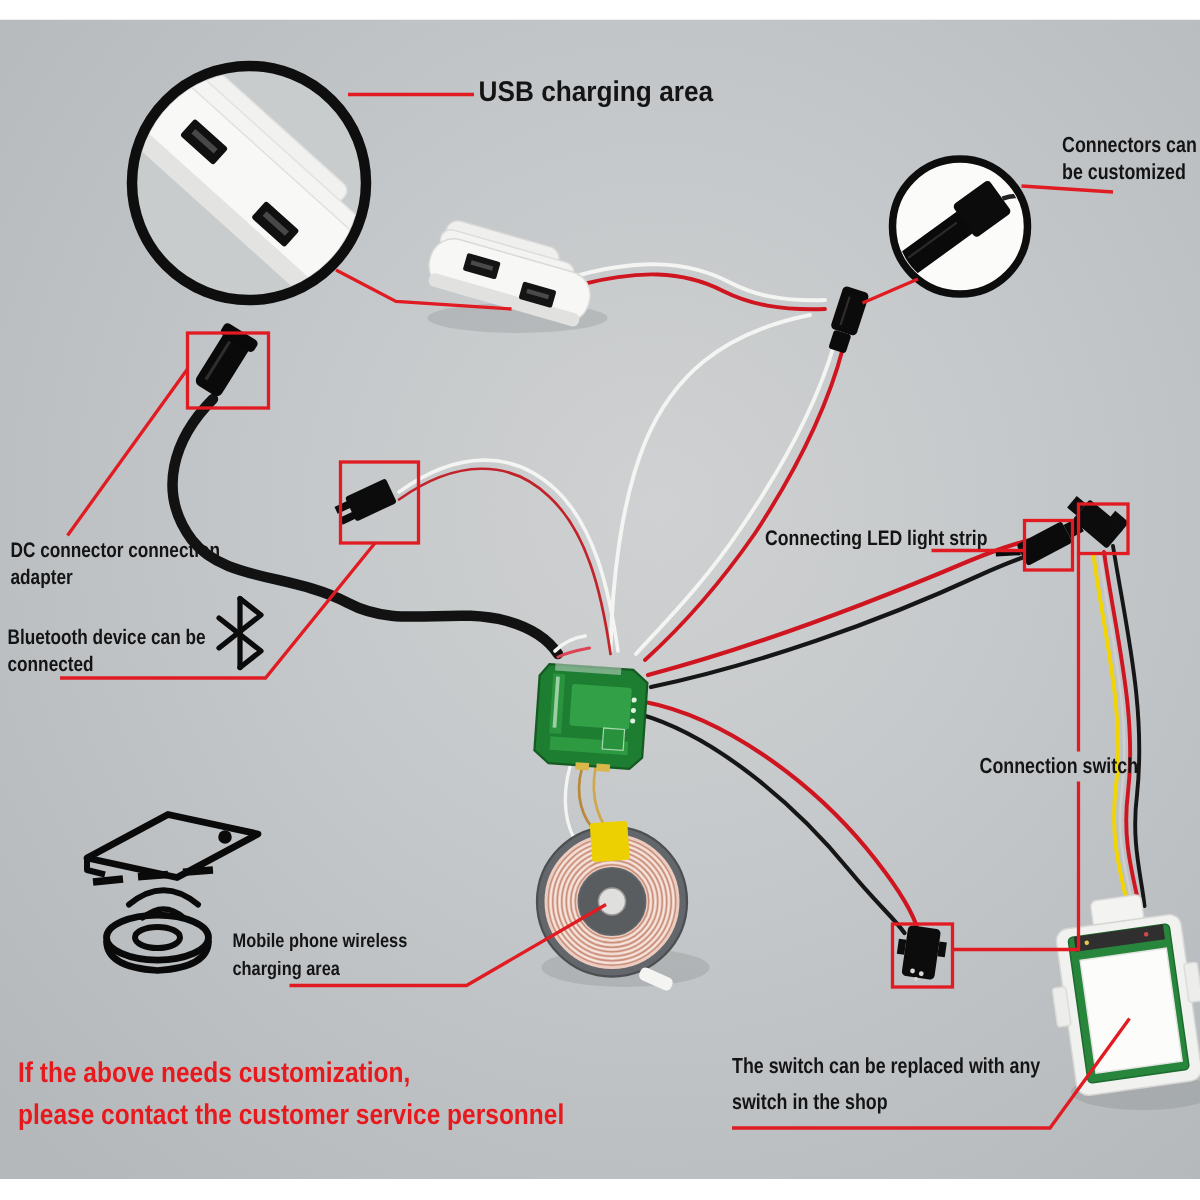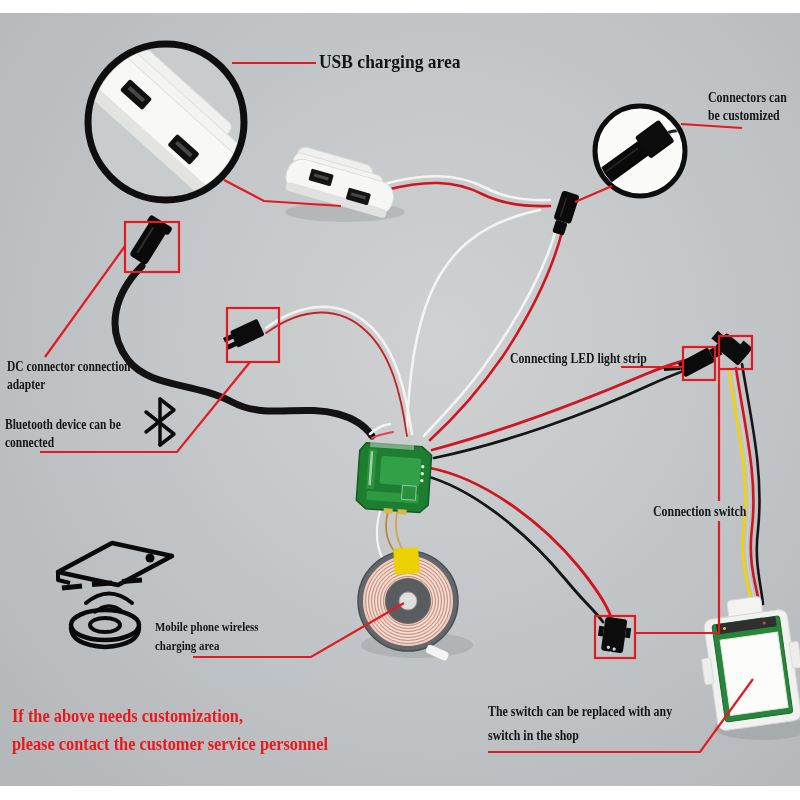--- a/index.html
+++ b/index.html
@@ -1,17 +1,17 @@
 <!DOCTYPE html>
 <html><head>
 <meta charset="utf-8">
 <style>
   html,body{margin:0;padding:0;background:#ffffff;}
   #canvas{position:relative;width:800px;height:800px;overflow:hidden;background:#ffffff;
-          font-family:Liberation Serif, serif;}
+          font-family:Liberation Sans, sans-serif;}
   .photo{position:absolute;left:0;top:13px;width:800px;height:773px;
          background:radial-gradient(ellipse at 55% 42%, #cfd1d2 0%, #c5c8ca 40%, #b4b8bb 95%);}
   .frame{position:absolute;left:0;width:800px;background:#ffffff;}
   #frame-top{top:0;height:13px;}
   #frame-bottom{top:786px;height:14px;}
   svg{position:absolute;left:0;top:0;}
   .label{position:absolute;font-weight:bold;color:#141414;white-space:nowrap;
          transform-origin:0 0;line-height:1.1;}
   .lab-usb{left:319px;top:52px;font-size:19px;transform:scaleX(.92);}
   .lab-conn1{left:708px;top:90px;font-size:14.5px;transform:scaleX(.82);}

